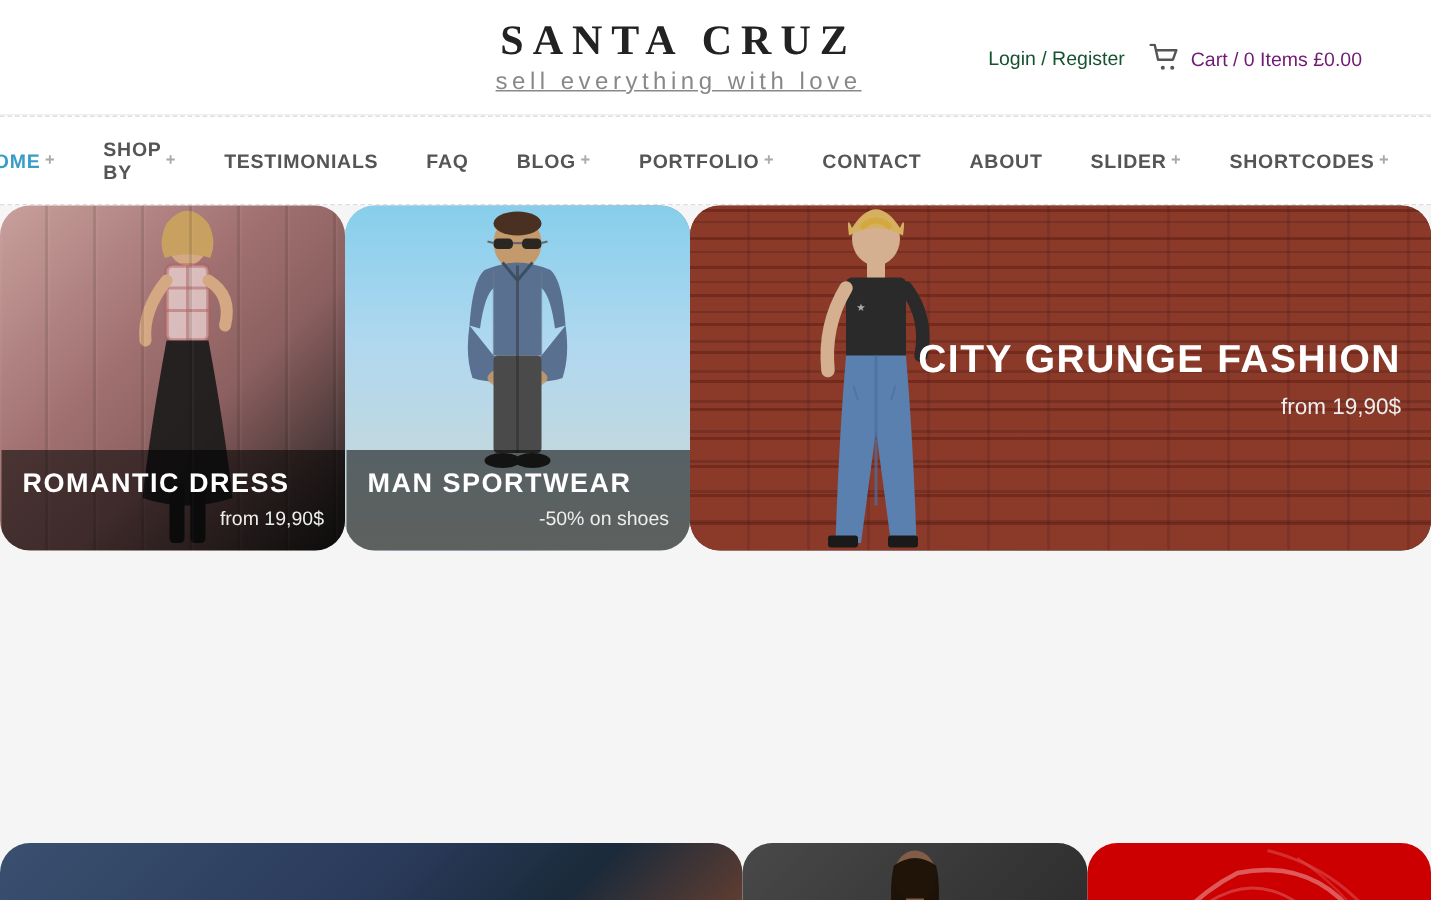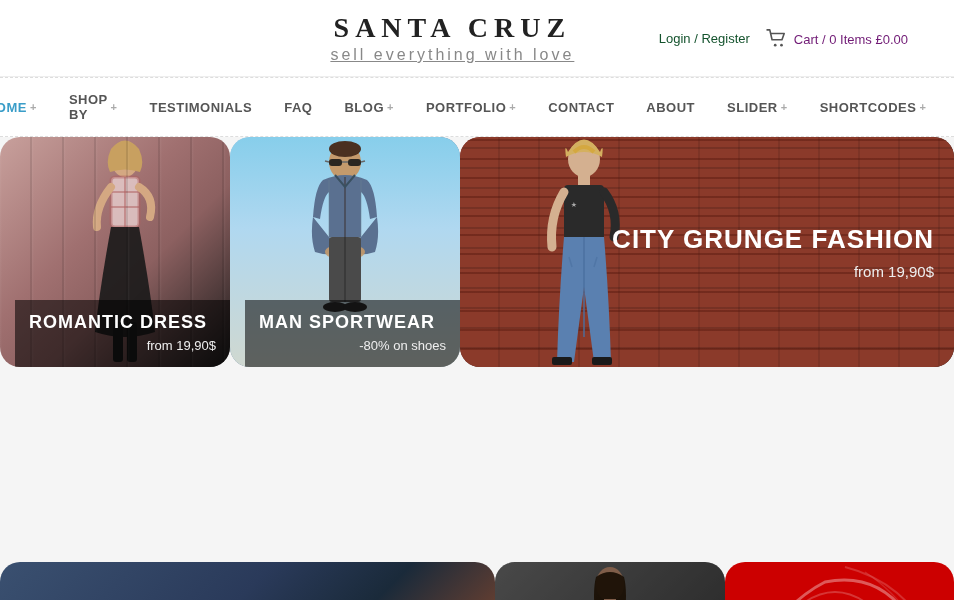--- a/index.html
+++ b/index.html
@@ -125,21 +125,21 @@
     .cell-dark-collection {
       background: linear-gradient(135deg, #707070 0%, #505050 50%, #303030 100%);
     }
     .cell-gift-card {
       background: #cc0000;
     }
 
     .promo-overlay {
       position: absolute;
       bottom: 0;
-      left: 15px;
+      left: 1px;
       right: 0;
       background: rgba(0,0,0,0.55);
       padding: 12px 14px 14px;
       color: #fff;
     }
     .promo-title {
       font-size: 18px;
       font-weight: bold;
       text-transform: uppercase;
       letter-spacing: 1px;
@@ -328,21 +328,21 @@
       <ellipse cx="60" cy="115" rx="20" ry="8" fill="#c49a6c" opacity="0.9"></ellipse>
 
       <rect x="44" y="100" width="32" height="65" rx="3" fill="#4a4a4a"></rect>
       <line x1="60" y1="100" x2="60" y2="165" stroke="#3a3a3a" stroke-width="2"></line>
 
       <ellipse cx="50" cy="170" rx="12" ry="5" fill="#2a2a2a"></ellipse>
       <ellipse cx="70" cy="170" rx="12" ry="5" fill="#2a2a2a"></ellipse>
     </svg>
     <div class="promo-overlay">
       <div class="promo-title">MAN SPORTWEAR</div>
-      <div class="promo-sub">-80% on shoes</div>
+      <div class="promo-sub">-50% on shoes</div>
     </div>
   </div>
 
   <div class="promo-cell cell-city-grunge" style="grid-column:3;grid-row:1;">
 
     <div class="brick-pattern"></div>
 
     <div style="position:absolute;top:0;left:0;right:0;bottom:0;background:repeating-linear-gradient(0deg,transparent 0px,transparent 17px,rgba(80,20,10,0.4) 17px,rgba(80,20,10,0.4) 19px);pointer-events:none;"></div>
 
     <svg style="position:absolute;top:0;left:25%;transform:translateX(-50%);width:140px;height:100%;" viewBox="0 0 140 230" xmlns="http://www.w3.org/2000/svg">

